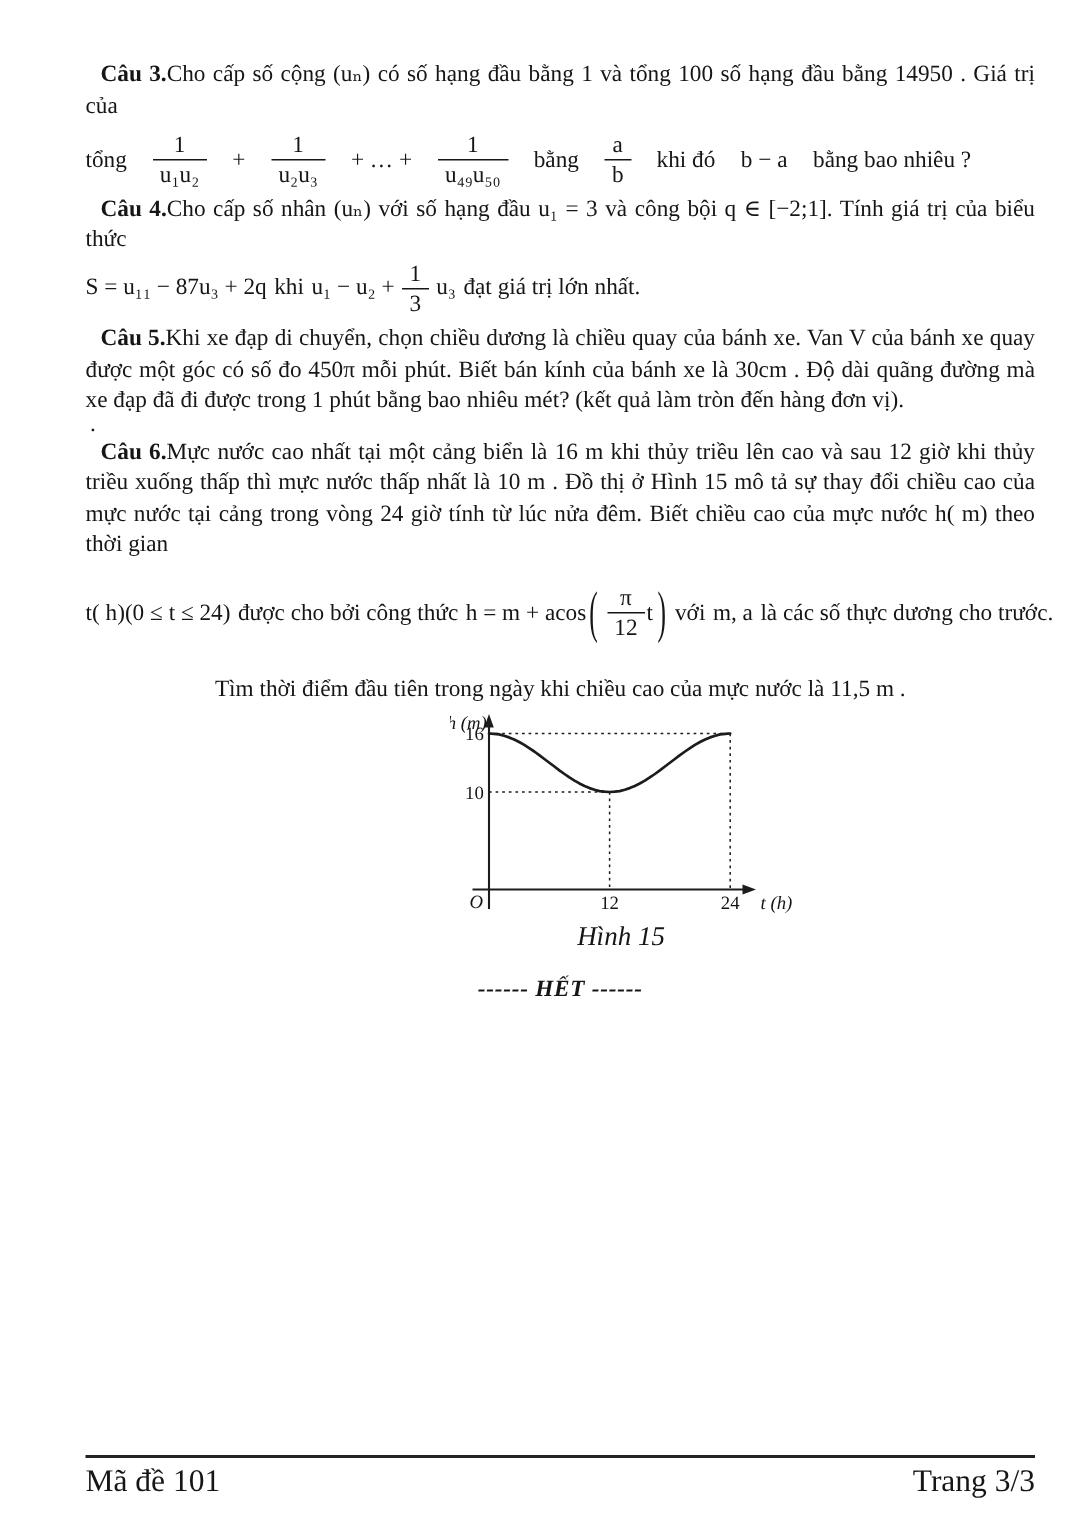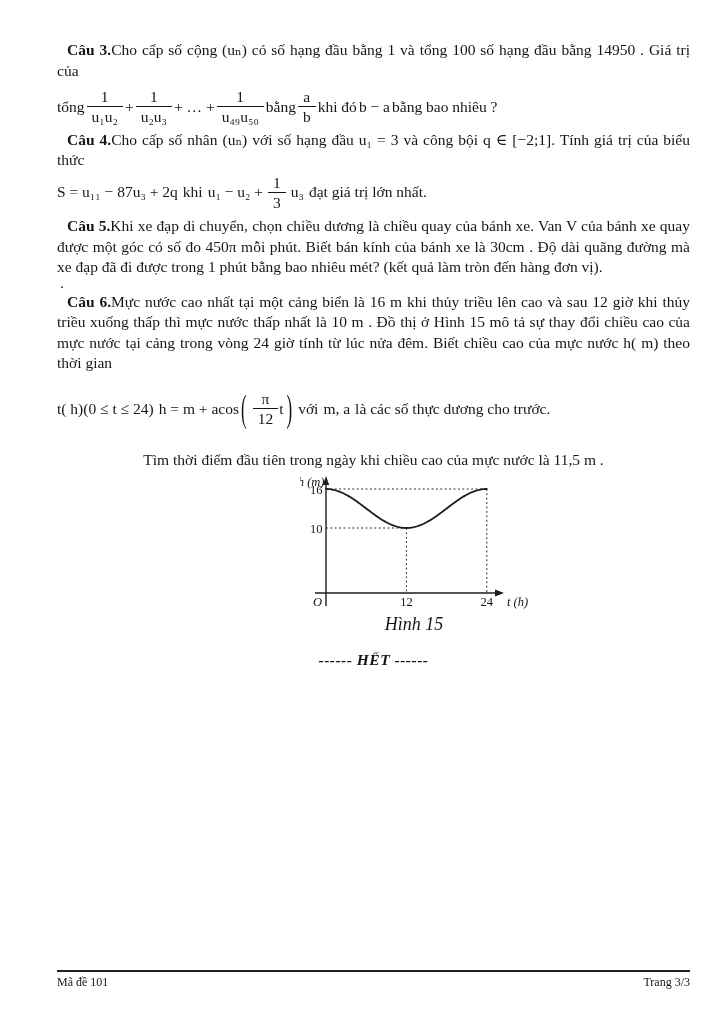--- a/index.html
+++ b/index.html
@@ -4,21 +4,21 @@
 <style>
   html,body{margin:0;padding:0;background:#fff;}
   body{width:725px;height:1024px;position:relative;color:#161616;
        font-family:"Liberation Serif","DejaVu Serif",serif;}
   .content{position:absolute;left:57px;top:40px;width:633px;
            font-size:15.5px;line-height:20.5px;}
   p{margin:0;text-align:justify;text-indent:10px;}
   .qlabel{font-weight:bold;}
   .mi{}
   .inote{}
-  .formula{display:flex;align-items:center;column-gap:2px;text-indent:0;
+  .formula{display:flex;align-items:center;column-gap:17px;text-indent:0;
            flex-wrap:nowrap;white-space:nowrap;}
   .frac{display:inline-flex;flex-direction:column;align-items:center;text-align:center;}
   .frac .num{display:block;padding:0 5px 1px;line-height:1.12;}
   .frac .den{display:block;border-top:1.2px solid #161616;padding:1px 5px 0;line-height:1.12;}
   .bp{display:inline-block;transform:scaleY(2.25);transform-origin:center;
       font-style:normal;font-size:17px;line-height:1;padding:0 1px;}
   .q3f{margin-top:7px;}
   .q4l1{margin-top:4px;}
   .q4f{margin-top:3px;column-gap:5px;}
   .q5p{margin-top:5px;}
@@ -29,21 +29,21 @@
   .chartwrap{margin:6px 0 0 243px;width:240px;}
   .chartwrap svg{display:block;}
   svg text{font-family:"Liberation Serif","DejaVu Serif",serif;font-size:12.5px;fill:#141414;}
   svg text.it{font-style:italic;}
   .caption{width:228px;text-align:center;font-style:italic;font-size:18px;
            line-height:16px;margin-top:0;}
   .het{margin-top:18px;text-align:center;font-weight:bold;font-style:italic;
        font-size:15.5px;letter-spacing:.5px;}
   .footer{position:absolute;left:57px;right:35px;top:970px;
           border-top:2px solid #222;padding-top:3px;display:flex;
-          justify-content:space-between;font-size:12px;}
+          justify-content:space-between;font-size:21px;}
 </style>
 </head>
 <body>
 
 <div class="content">
 
   <p><span class="qlabel">Câu 3.</span><span>Cho cấp số cộng </span><span class="mi">(uₙ)</span><span> có số hạng đầu bằng 1 và tổng 100 số hạng đầu bằng 14950 . Giá trị của</span></p>
 
   <div class="formula q3f">
     <span>tổng</span>
@@ -86,20 +86,21 @@
   </div>
 
   <p class="q5p"><span class="qlabel">Câu 5.</span><span>Khi xe đạp di chuyển, chọn chiều dương là chiều quay của bánh xe. Van </span><span class="mi">V</span><span> của bánh xe quay được một góc có số đo </span><span>450π</span><span> mỗi phút. Biết bán kính của bánh xe là </span><span>30cm</span><span> . Độ dài quãng đường mà xe đạp đã đi được trong 1 phút bằng bao nhiêu mét? </span><span class="inote">(kết quả làm tròn đến hàng đơn vị).</span></p>
 
   <p class="dotline">.</p>
 
   <p class="q6p"><span class="qlabel">Câu 6.</span><span>Mực nước cao nhất tại một cảng biển là 16 m khi thủy triều lên cao và sau 12 giờ khi thủy triều xuống thấp thì mực nước thấp nhất là 10 m . Đồ thị ở Hình 15 mô tả sự thay đổi chiều cao của mực nước tại cảng trong vòng 24 giờ tính từ lúc nửa đêm. Biết chiều cao của mực nước </span><span class="mi">h( m)</span><span> theo thời gian</span></p>
 
   <div class="formula q6f">
     <span class="mi">t( h)(0 ≤ t ≤ 24)</span>
+    <span>được cho bởi công thức</span>
     <span class="mi">h = m + a</span>
     <span style="margin-left:-5px">cos</span>
     <span class="bp" style="margin-left:-4px">(</span>
     <span class="frac mi">
         <span class="num">π</span>
         <span class="den">12</span>
       </span>
     <span class="mi" style="margin-left:-4px">t</span>
     <span class="bp" style="margin-left:-3px">)</span>
     <span>với</span>

